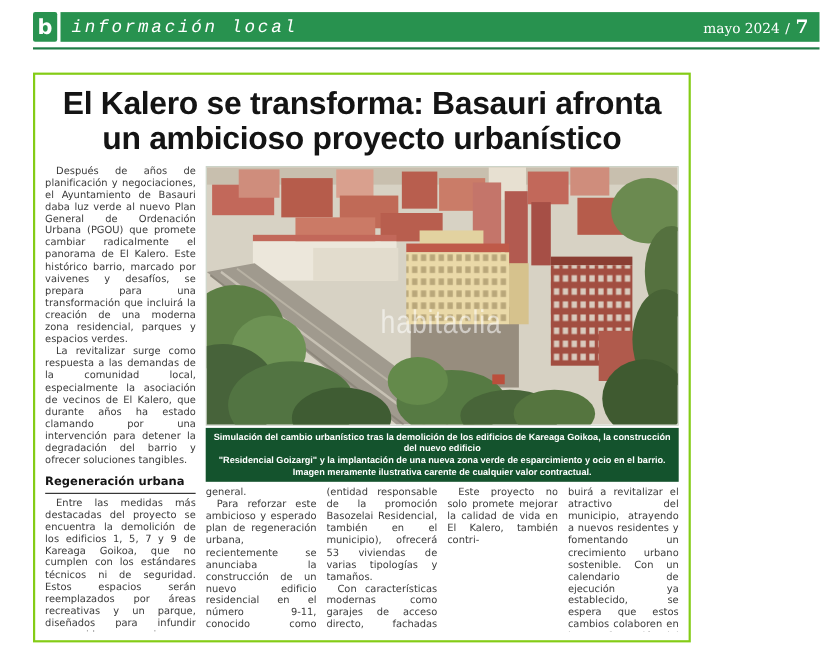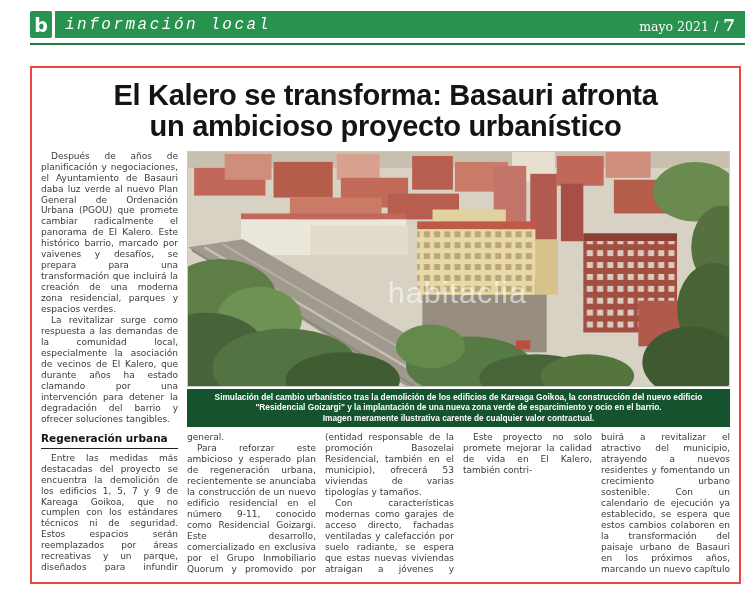--- a/index.html
+++ b/index.html
@@ -9,21 +9,21 @@
   .masthead{position:absolute;left:30px;top:11px;width:715px;height:27px;display:flex;align-items:stretch;}
   .logo-box{width:22px;background:#28924F;color:#fff;display:flex;align-items:center;justify-content:center;
             font-weight:bold;font-size:19px;border-radius:2px;}
   .green-bar{flex:1;margin-left:3px;background:#28924F;display:flex;align-items:center;padding:0 10px;}
   .section-title{color:#fff;font-family:Liberation Mono, monospace;font-style:italic;font-size:16px;letter-spacing:2.5px;}
   .dateline{margin-left:auto;color:#fff;font-family:"DejaVu Serif",serif;font-size:12.5px;display:flex;align-items:baseline;gap:5px;}
   .page-num{font-size:17px;font-weight:bold;}
   .rule{position:absolute;left:30px;top:43px;width:715px;height:0;border-top:2.5px solid #1E7D46;}
 
   
-  .content-box{position:absolute;left:30px;top:66px;width:711px;height:518px;border:2px solid #ef4444;
+  .content-box{position:absolute;left:30px;top:66px;width:598px;height:518px;border:2px solid #84cc16;
                background:#fff;display:flex;flex-direction:column;box-sizing:border-box;}
   .headline{flex:none;text-align:center;font-family:"Liberation Sans",sans-serif;font-weight:700;
             font-size:29px;line-height:1.08;color:#141414;margin:12px 8px 4px;letter-spacing:-0.3px;}
   .content-row{flex:1;display:flex;padding:4px 9px 8px;gap:9px;overflow:hidden;min-height:0;}
 
   
   .first-col{width:137px;flex:none;overflow:hidden;}
   .bodytext{font-size:9px;line-height:1.22;color:#3b3b3b;text-align:justify;}
   .para{margin:0;text-indent:10px;}
   .para.noindent{text-indent:0;}
@@ -41,21 +41,21 @@
 </head>
 <body>
 
 <div class="page">
 
   <div class="masthead">
     <div class="logo-box">b</div>
     <div class="green-bar">
       <span class="section-title">información local</span>
       <span class="dateline">
-        <span>mayo 2021</span>
+        <span>mayo 2024</span>
         <span>/</span>
         <span class="page-num">7</span>
       </span>
     </div>
   </div>
   <div class="rule"></div>
 
   <div class="content-box">
 
     <h1 class="headline">

